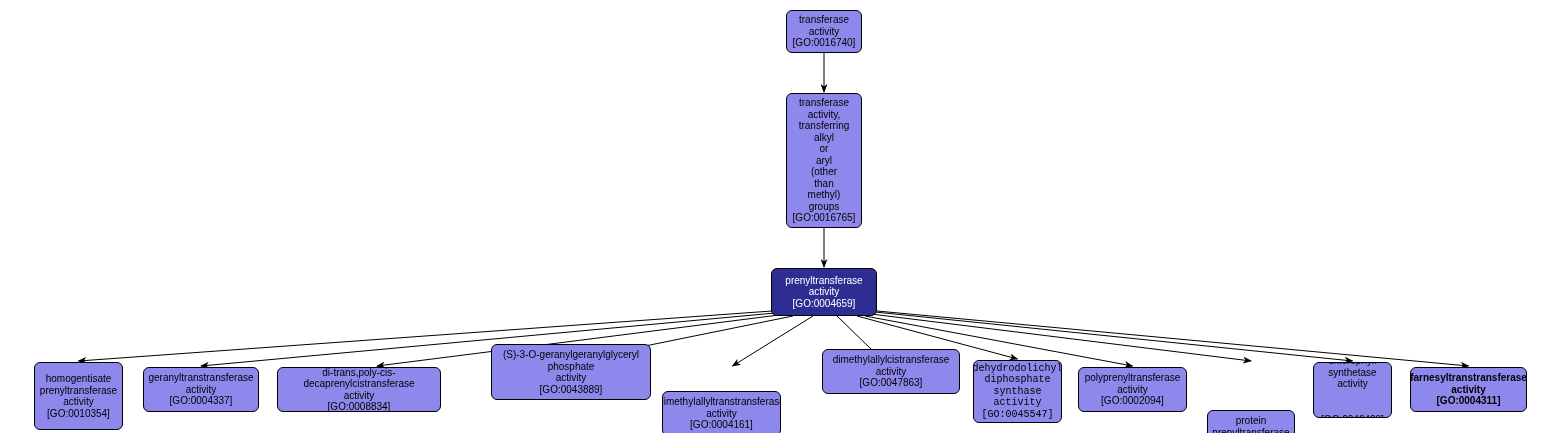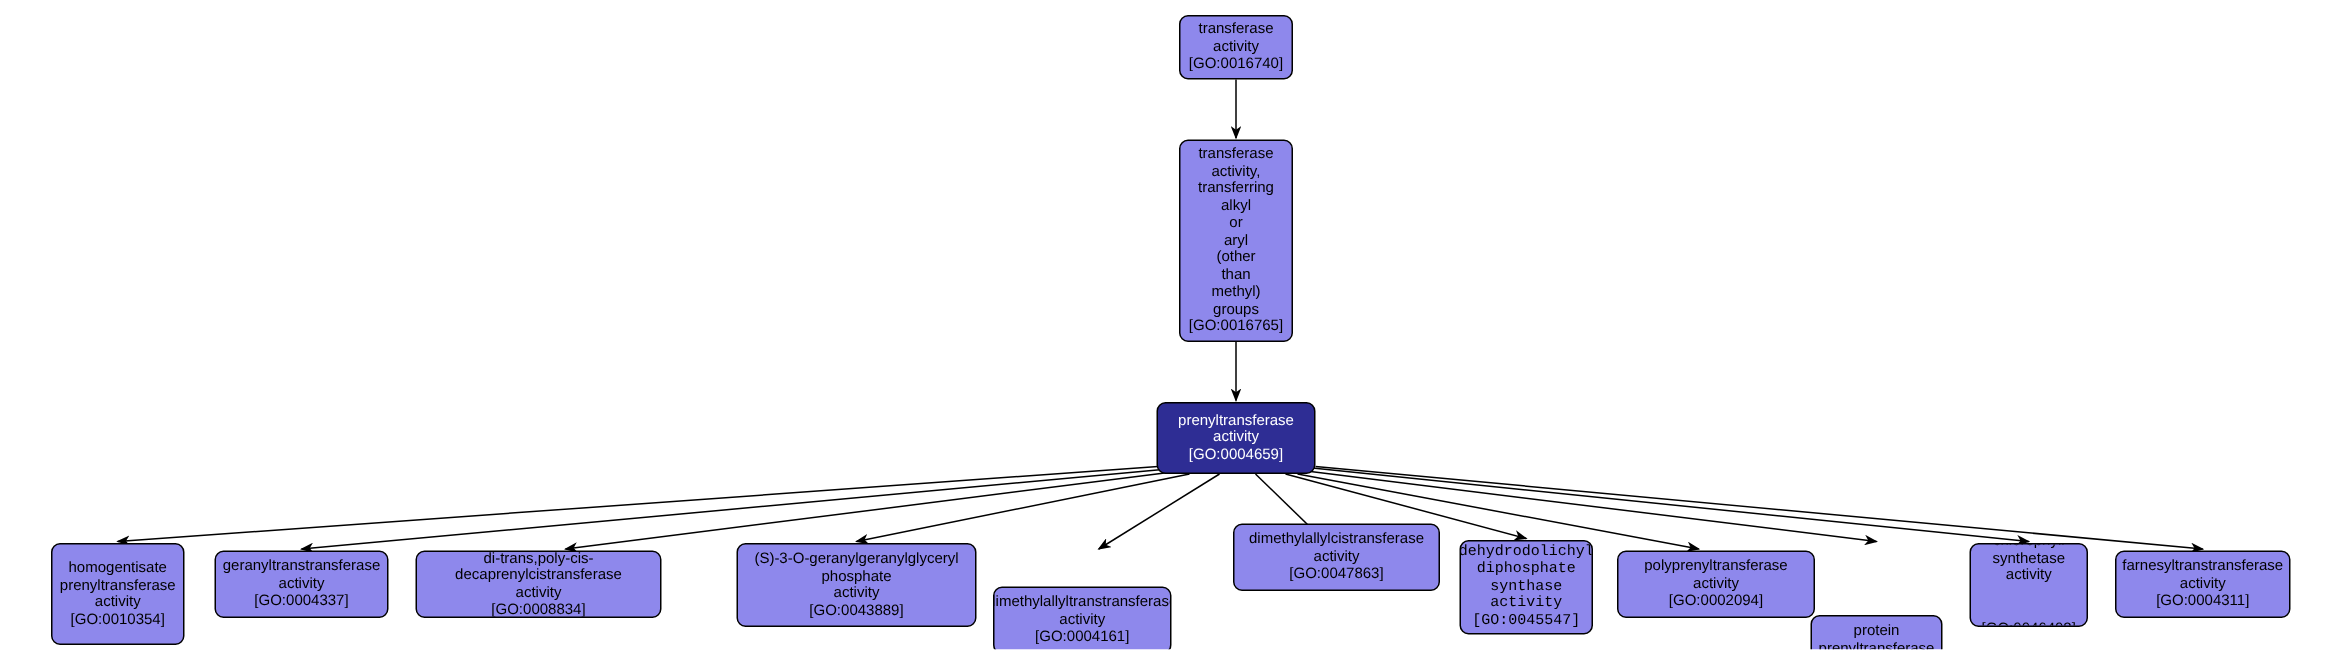--- a/index.html
+++ b/index.html
@@ -97,21 +97,21 @@
       <div class="node child" style="left: 143px; top: 367px; width: 116px; height: 45px;">
         <span class="lbl">geranyltranstransferase
 activity</span>
         <span class="gid">[GO:0004337]</span>
       </div>
       <div class="node child" style="left: 277px; top: 367px; width: 164px; height: 45px;">
         <span class="lbl">di-trans,poly-cis-decaprenylcistransferase
 activity</span>
         <span class="gid">[GO:0008834]</span>
       </div>
-      <div class="node child" style="left: 491px; top: 362px; width: 160px; height: 56px;">
+      <div class="node child" style="left: 491px; top: 344px; width: 160px; height: 56px;">
         <span class="lbl">(S)-3-O-geranylgeranylglyceryl
 phosphate
 activity</span>
         <span class="gid">[GO:0043889]</span>
       </div>
       <div class="node child" style="left: 662px; top: 367px; width: 119px; height: 45px; margin-top: 24px;">
         <span class="lbl">dimethylallyltranstransferase
 activity</span>
         <span class="gid">[GO:0004161]</span>
       </div>
@@ -120,36 +120,36 @@
 activity</span>
         <span class="gid">[GO:0047863]</span>
       </div>
       <div class="node child" style="left: 973px; top: 360px; width: 89px; height: 63px; font-family: Liberation Mono, monospace;">
         <span class="lbl">dehydrodolichyl
 diphosphate
 synthase
 activity</span>
         <span class="gid">[GO:0045547]</span>
       </div>
-      <div class="node child" style="left: 1078px; top: 367px; width: 132px; height: 45px;">
+      <div class="node child" style="left: 1078px; top: 367px; width: 109px; height: 45px;">
         <span class="lbl">polyprenyltransferase
 activity</span>
         <span class="gid">[GO:0002094]</span>
       </div>
       <div class="node child" style="left: 1207px; top: 362px; width: 88px; height: 56px; margin-top: 48px;">
         <span class="lbl">protein
 prenyltransferase
 activity</span>
         <span class="gid">[GO:0008318]</span>
       </div>
       <div class="node child" style="left: 1313px; top: 362px; width: 79px; height: 56px; gap: 24px;">
         <span class="lbl">chlorophyll
 synthetase
 activity</span>
         <span class="gid">[GO:0046408]</span>
       </div>
-      <div class="node child" style="left: 1410px; top: 367px; width: 117px; height: 45px;">
+      <div class="node child" style="left: 1410px; top: 367px; width: 117px; height: 45px; font-weight: bold;">
         <span class="lbl">farnesyltranstransferase
 activity</span>
         <span class="gid">[GO:0004311]</span>
       </div>
     </div>
 </div>
 
 </body></html>

